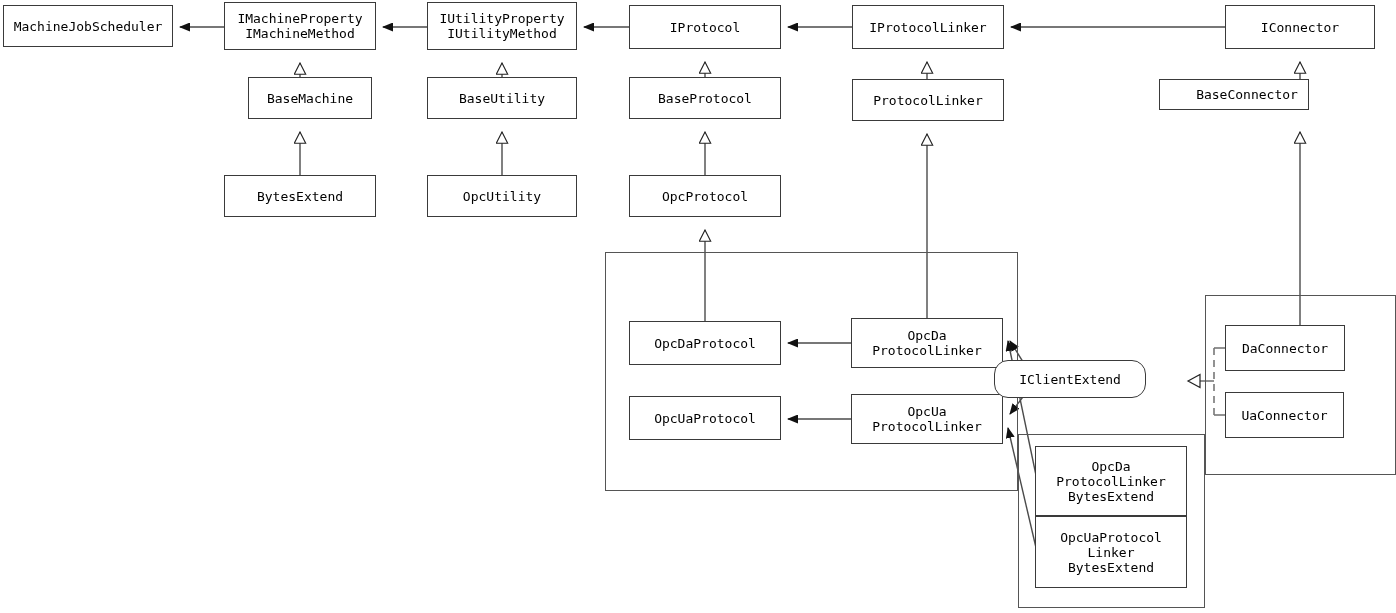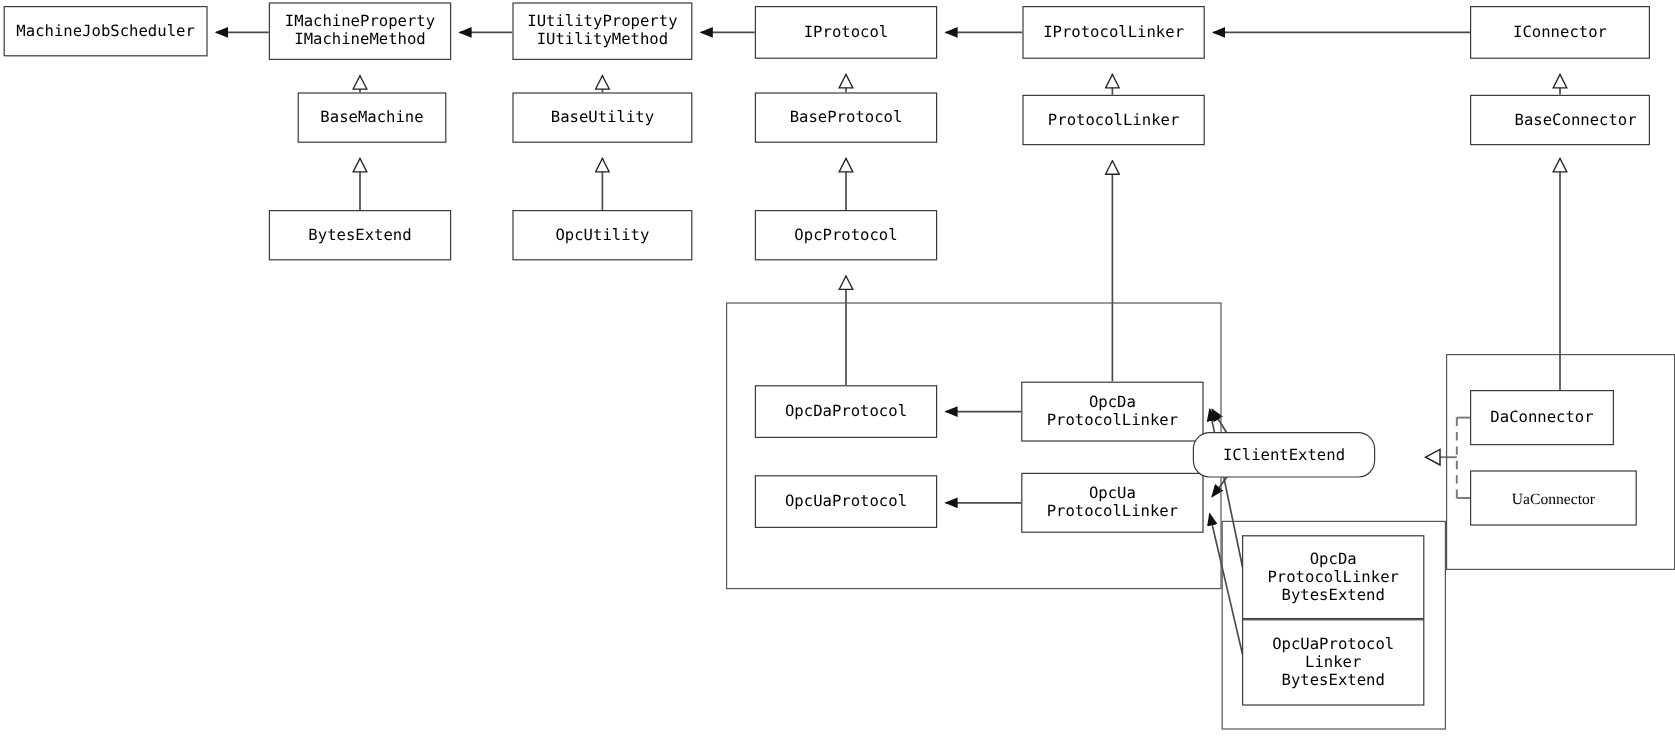--- a/index.html
+++ b/index.html
@@ -134,21 +134,21 @@
   </div>
   <div class="node" style="left:427px; top:77px; width:150px; height:42px;">
     <span>BaseUtility</span>
   </div>
   <div class="node" style="left:629px; top:77px; width:152px; height:42px;">
     <span>BaseProtocol</span>
   </div>
   <div class="node" style="left:852px; top:79px; width:152px; height:42px;">
     <span>ProtocolLinker</span>
   </div>
-  <div class="node" style="left:1225px; top:79px; width:150px; height:42px;padding-left:26px;">
+  <div class="node" style="left:1159px; top:79px; width:150px; height:31px;padding-left:26px;">
     <span>BaseConnector</span>
   </div>
 
   <div class="node" style="left:224px; top:175px; width:152px; height:42px;">
     <span>BytesExtend</span>
   </div>
   <div class="node" style="left:427px; top:175px; width:150px; height:42px;">
     <span>OpcUtility</span>
   </div>
   <div class="node" style="left:629px; top:175px; width:152px; height:42px;">
@@ -180,17 +180,17 @@
   </div>
   <div class="node" style="left:1035px; top:516px; width:152px; height:72px;">
     <span>OpcUaProtocol
 Linker
 BytesExtend</span>
   </div>
 
   <div class="node" style="left:1225px; top:325px; width:120px; height:46px;">
     <span>DaConnector</span>
   </div>
-  <div class="node" style="left:1225px; top:392px; width:139px; height:46px;font-family:Liberation Serif, serif;">
+  <div class="node" style="left:1225px; top:392px; width:119px; height:46px;">
     <span>UaConnector</span>
   </div>
 
 </div>
 
 </body></html>

